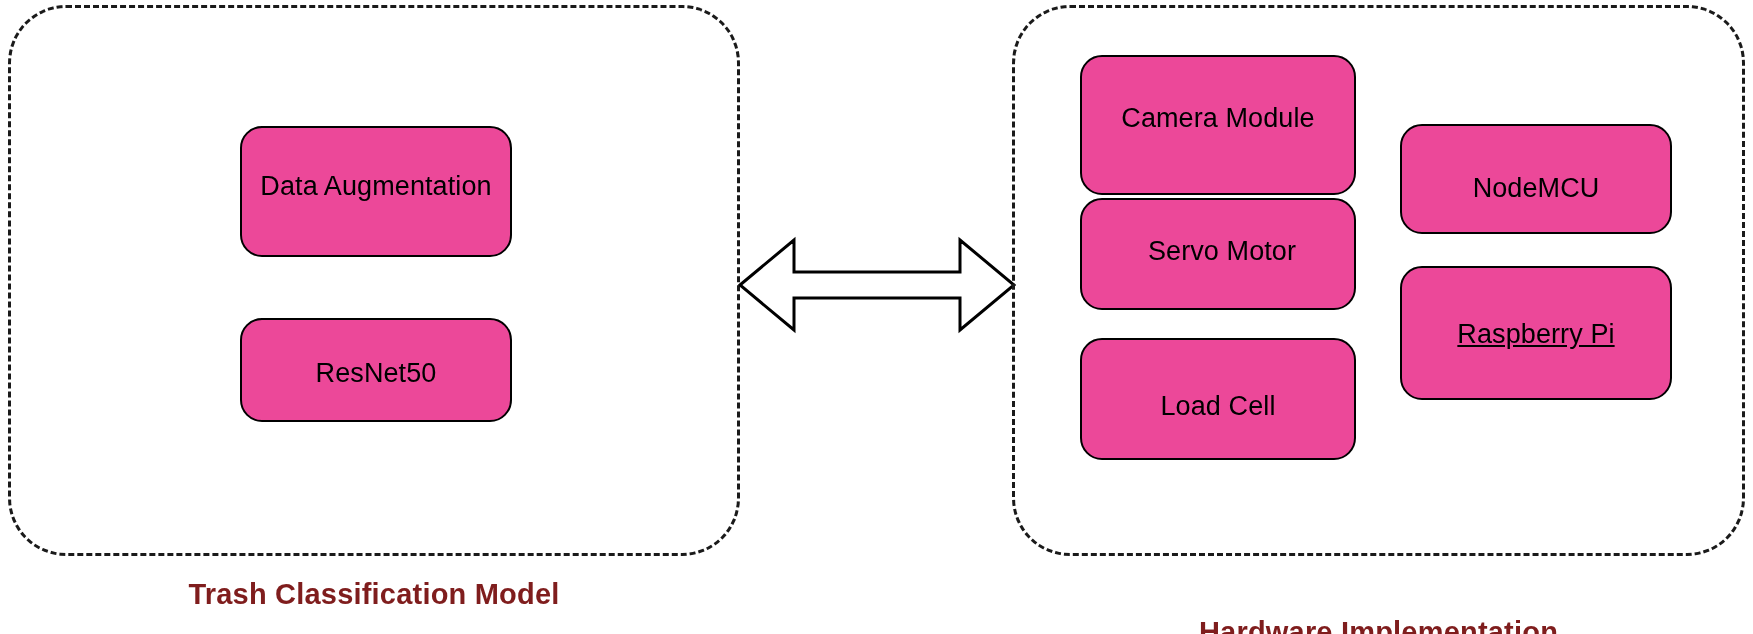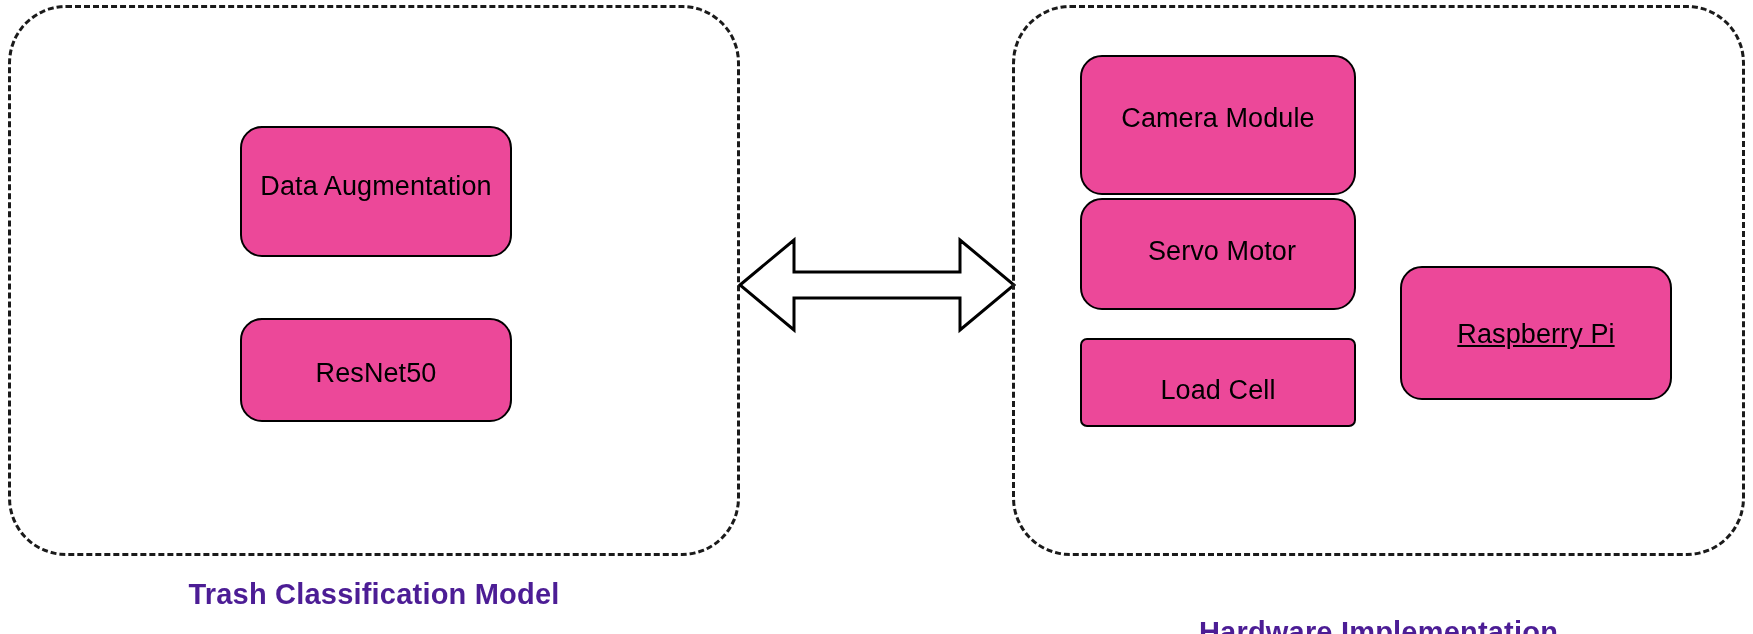--- a/index.html
+++ b/index.html
@@ -48,21 +48,21 @@
     white-space: nowrap;
   }
 
   
   #node-data-augmentation { left: 240px; top: 102px;  width: 272px; height: 131px; margin-top: 24px; }
   #node-resnet50          { left: 240px; top: 318px;  width: 272px; height: 104px; }
 
   
   #node-camera-module { left: 1080px; top: 55px;  width: 276px; height: 140px; }
   #node-servo-motor   { left: 1080px; top: 198px; width: 276px; height: 112px; }
-  #node-load-cell     { left: 1080px; top: 338px; width: 276px; height: 89px; border-radius: 7px; }
+  #node-load-cell     { left: 1080px; top: 338px; width: 276px; height: 122px; }
 
   
   #node-nodemcu       { left: 1400px; top: 124px; width: 272px; height: 110px; }
   #node-raspberry-pi  { left: 1400px; top: 266px; width: 272px; height: 134px; }
 
   
   #node-camera-module .node-label { transform: translateY(-6px); }
   #node-load-cell     .node-label { transform: translateY(8px); }
   #node-nodemcu       .node-label { transform: translateY(10px); }
   #node-raspberry-pi  .node-label { transform: translateY(2px); text-decoration: underline; }
@@ -77,21 +77,21 @@
     top: 222px;
     width: 278px;
     height: 126px;
   }
 
   
   .caption {
     position: absolute;
     font-size: 29px;
     font-weight: bold;
-    color: #4c1d95;
+    color: #7f1d1d;
     text-align: center;
     white-space: nowrap;
     letter-spacing: 0.2px;
   }
   #caption-left  { left: 8px;    top: 578px; width: 732px; }
   #caption-right { left: 1012px; top: 578px; width: 733px; margin-top: 38px; }
 </style>
 </head>
 <body>
 
@@ -130,20 +130,23 @@
   </div>
 
   <div class="node" id="node-servo-motor">
     <span class="node-label">Servo Motor</span>
   </div>
 
   <div class="node" id="node-load-cell">
     <span class="node-label">Load Cell</span>
   </div>
 
+  <div class="node" id="node-nodemcu">
+    <span class="node-label">NodeMCU</span>
+  </div>
 
   <div class="node" id="node-raspberry-pi">
     <span class="node-label">Raspberry Pi</span>
   </div>
 
   <div class="caption" id="caption-right">Hardware Implementation</div>
 
 </div>
 
 </body></html>

